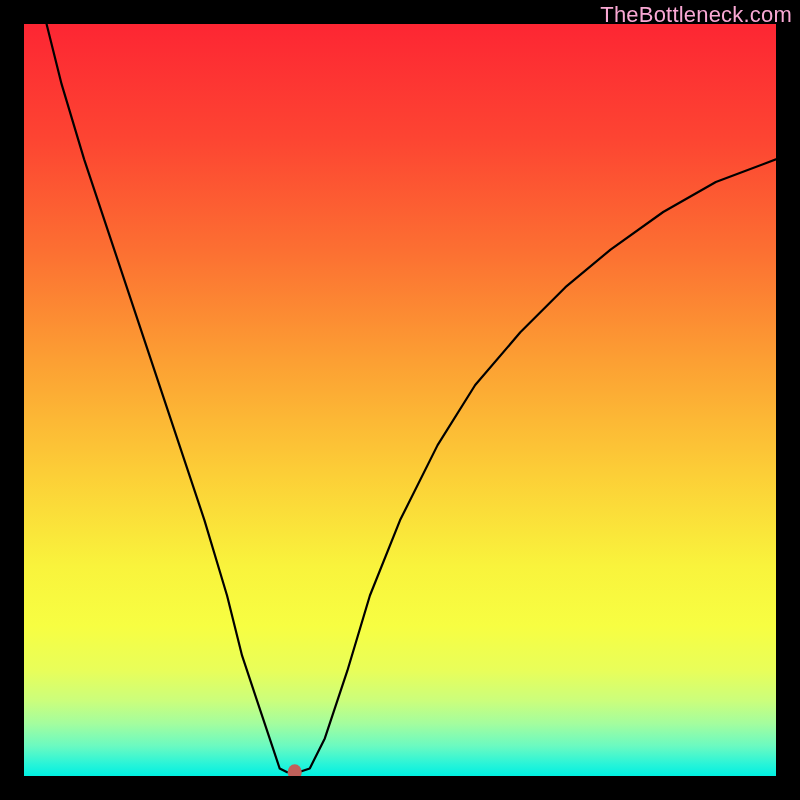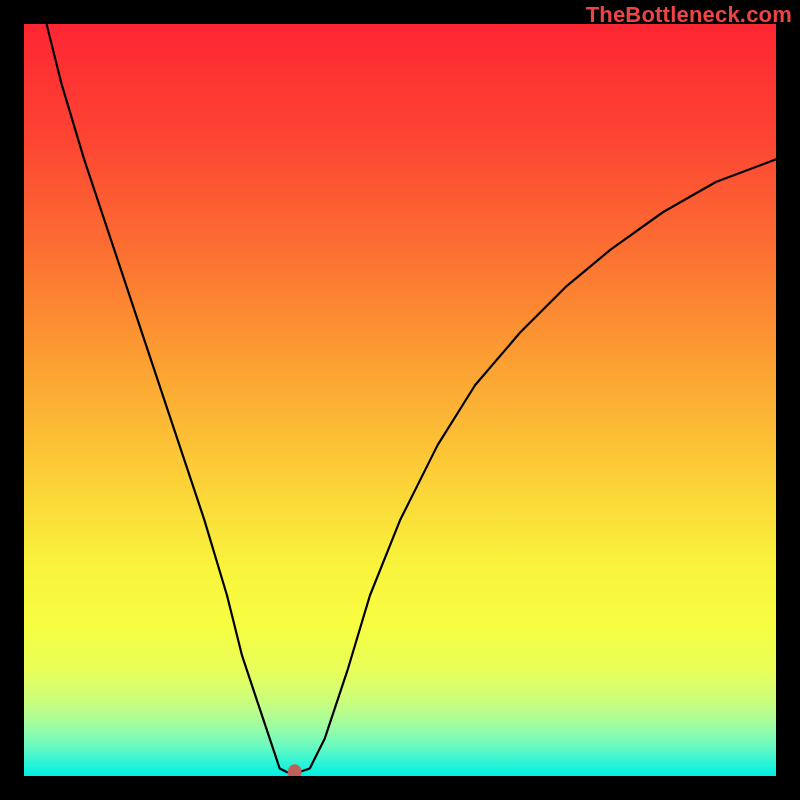--- a/index.html
+++ b/index.html
@@ -23,23 +23,23 @@
     position: absolute;
     left: 0;
     top: 0;
     width: 752px;
     height: 752px;
   }
   .watermark {
     position: absolute;
     top: 2px;
     right: 8px;
-    color: #ef4444;
+    color: #f9a8d4;
     font-size: 22px;
-    font-weight: 700;
+    font-weight: 400;
     letter-spacing: 0.2px;
     user-select: none;
   }
 </style>
 </head>
 <body>
 
 <div class="chart-frame">
   <svg class="plot-area" viewBox="0 0 752 752" preserveAspectRatio="none">
     <defs>

